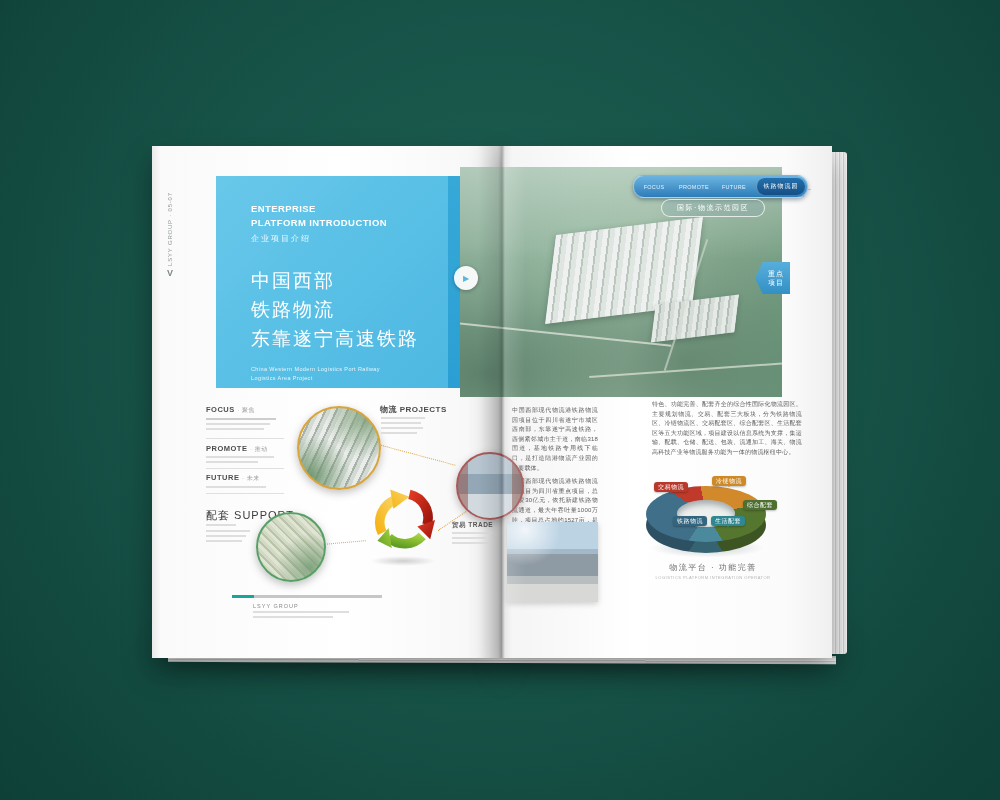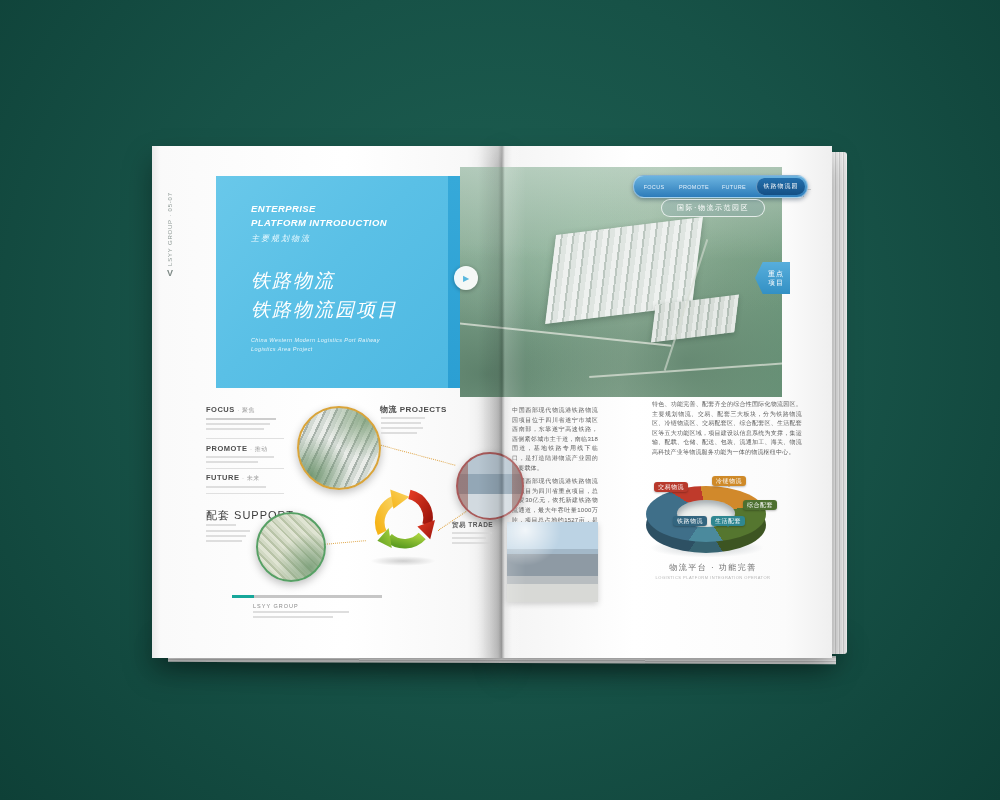--- a/index.html
+++ b/index.html
@@ -27,21 +27,21 @@
   .crop-mark-v{left:803px;top:183px;width:1px;height:14px;background:#cfcfcf;}
 
   
   .spine-brand{left:110px;top:210px;width:120px;height:12px;transform:rotate(-90deg);transform-origin:60px 6px;
     display:flex;align-items:center;gap:4px;justify-content:flex-start;}
   .spine-logo{font-size:9px;font-weight:bold;color:#7e8a86;transform:rotate(90deg);}
   .spine-text{font-size:6px;letter-spacing:.8px;color:#8f9a96;white-space:nowrap;}
 
   
   .hero{left:216px;top:176px;width:244px;height:212px;z-index:5;
-    background:linear-gradient(135deg,#69c8ea 0%,#5ac0e6 45%,#4db8e2 100%);font-style:italic;}
+    background:linear-gradient(135deg,#69c8ea 0%,#5ac0e6 45%,#4db8e2 100%);}
   .hero-strip{right:0;top:0;width:12px;height:212px;background:linear-gradient(to bottom,#36a9d9,#2b9fd3);}
   .hero-inner{left:35px;top:26px;width:180px;}
   .hero-eyebrow{font-size:9.5px;font-weight:bold;color:#fff;letter-spacing:.4px;line-height:14px;}
   .hero-eyebrow-cn{font-size:8px;color:#eafaff;letter-spacing:2px;margin-top:3px;}
   .hero-title{margin-top:22px;font-size:19px;color:#ffffff;letter-spacing:2px;line-height:29px;font-weight:500;}
   .hero-sub{margin-top:12px;font-size:5.5px;color:rgba(255,255,255,.85);letter-spacing:.4px;line-height:9px;}
 
   
   .photo{left:460px;top:167px;width:322px;height:230px;z-index:3;overflow:hidden;
     background:
@@ -161,24 +161,25 @@
 <div class="abs spine-brand">
   <span class="spine-logo">V</span>
   <span class="spine-text">LSYY GROUP · 05-07</span>
 </div>
 
 <div class="abs hero">
   <div class="abs hero-strip"></div>
   <div class="abs hero-inner">
     <div class="hero-eyebrow">ENTERPRISE</div>
     <div class="hero-eyebrow">PLATFORM INTRODUCTION</div>
-    <div class="hero-eyebrow-cn">主要规划物流</div>
+    <div class="hero-eyebrow-cn">企业项目介绍</div>
     <div class="hero-title">
+      <div>中国西部</div>
       <div>铁路物流</div>
-      <div>铁路物流园项目</div>
+      <div>东靠遂宁高速铁路</div>
     </div>
     <div class="hero-sub">
       <div>China Western Modern Logistics Port Railway</div>
       <div>Logistics Area Project</div>
     </div>
   </div>
 </div>
 
 <div class="abs photo">
   <div class="abs photo-haze"></div>

